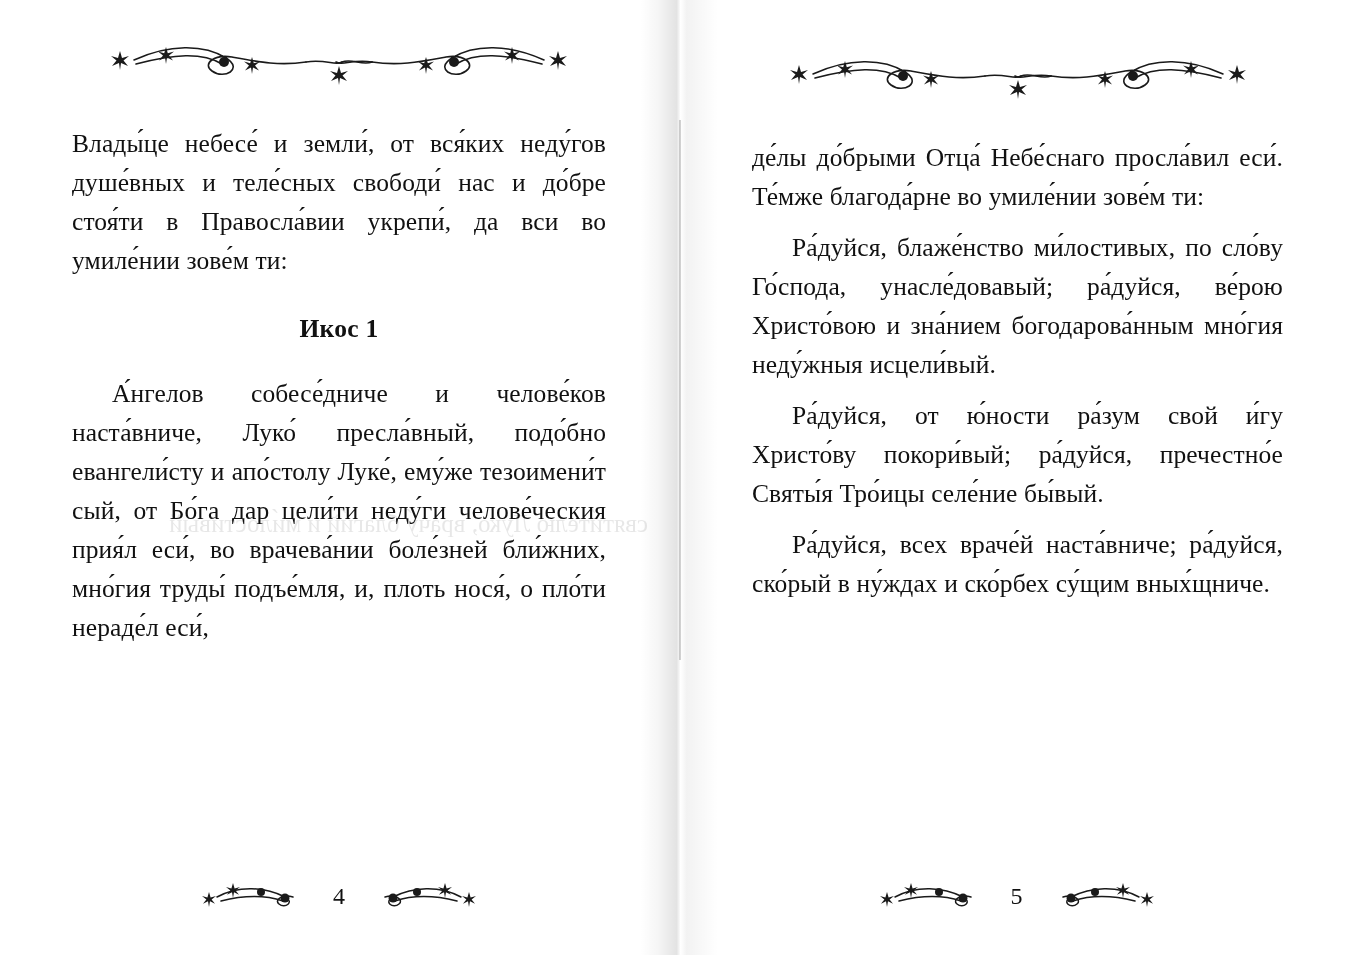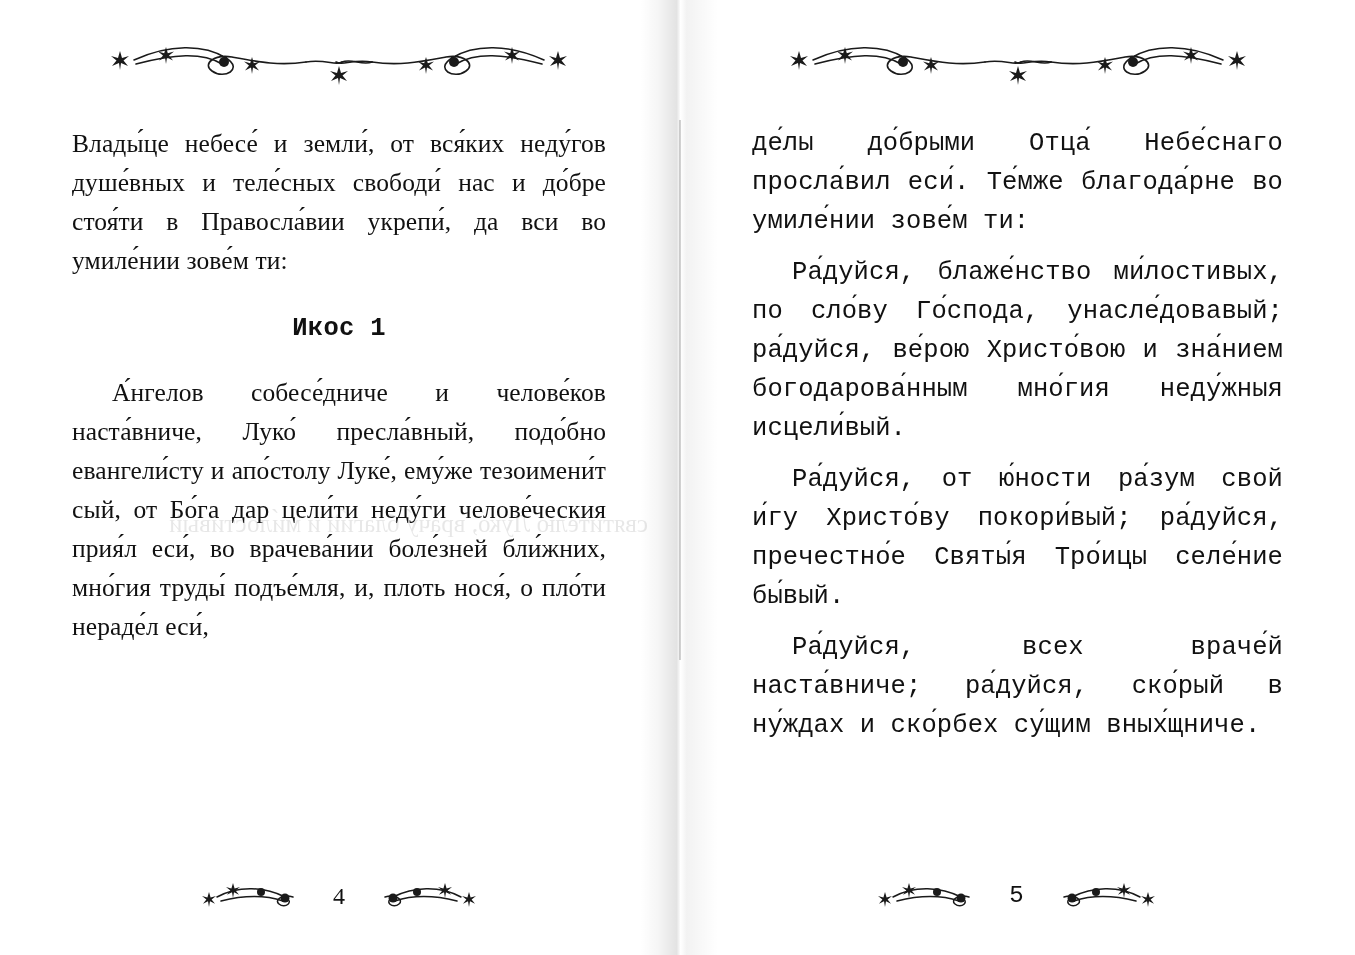--- a/index.html
+++ b/index.html
@@ -50,21 +50,21 @@
     background: rgba(0,0,0,0.18);
     z-index: 6;
   }
 
   .page {
     position: relative;
     box-sizing: border-box;
     height: 955px;
   }
   .page-left  { width: 678px; padding: 30px 60px 0 60px; }
-  .page-right { width: 677px; padding: 30px 60px 0 62px; font-family: Liberation Mono, monospace; }
+  .page-right { width: 677px; padding: 44px 60px 0 62px; }
 
   .ornament-top {
     height: 52px;
     margin: 6px 0 36px 0;
     display: flex;
     align-items: center;
     justify-content: center;
   }
   .ornament-top svg { display: block; }
 
@@ -82,21 +82,20 @@
     letter-spacing: 0.1px;
   }
   p.body.noindent { text-indent: 0; }
 
   h2.section {
     margin: 34px 0 30px 0;
     font-size: 25.5px;
     font-weight: bold;
     text-align: center;
     letter-spacing: 0.3px;
-    font-family: Liberation Mono, monospace;
   }
 
   
   .bleed {
     position: absolute;
     left: 58px;
     top: 380px;
     width: 530px;
     opacity: 0.11;
     font-size: 25px;

